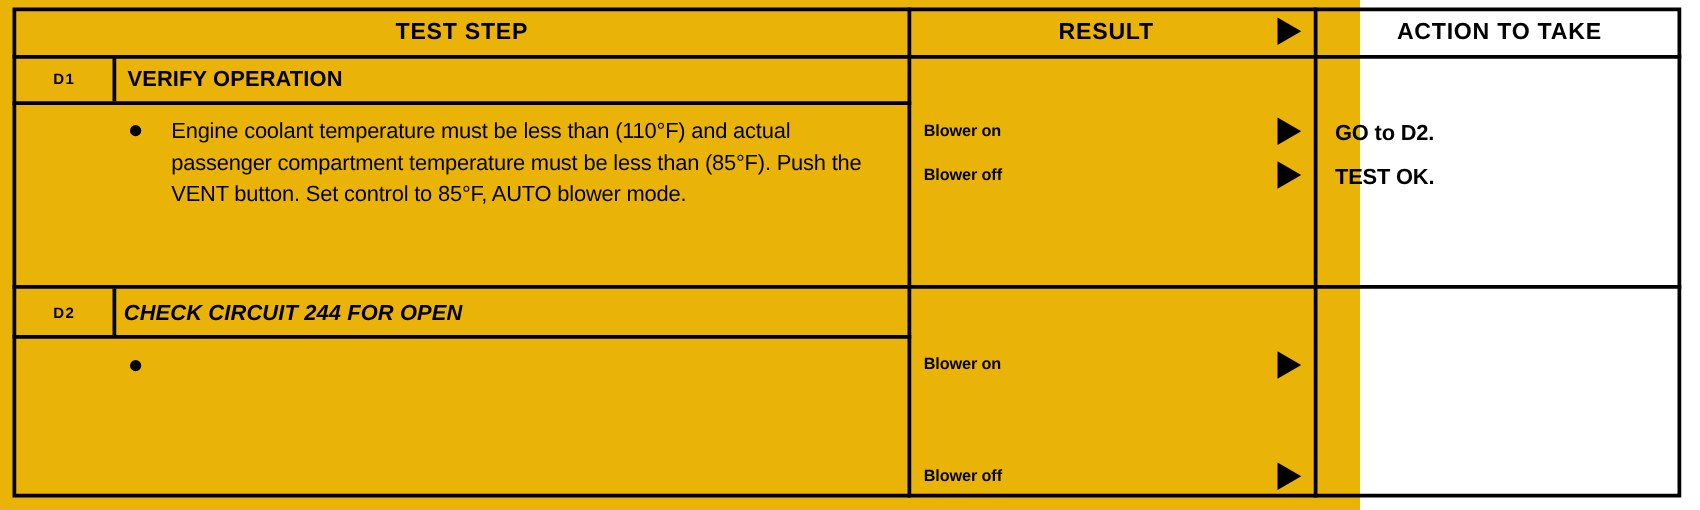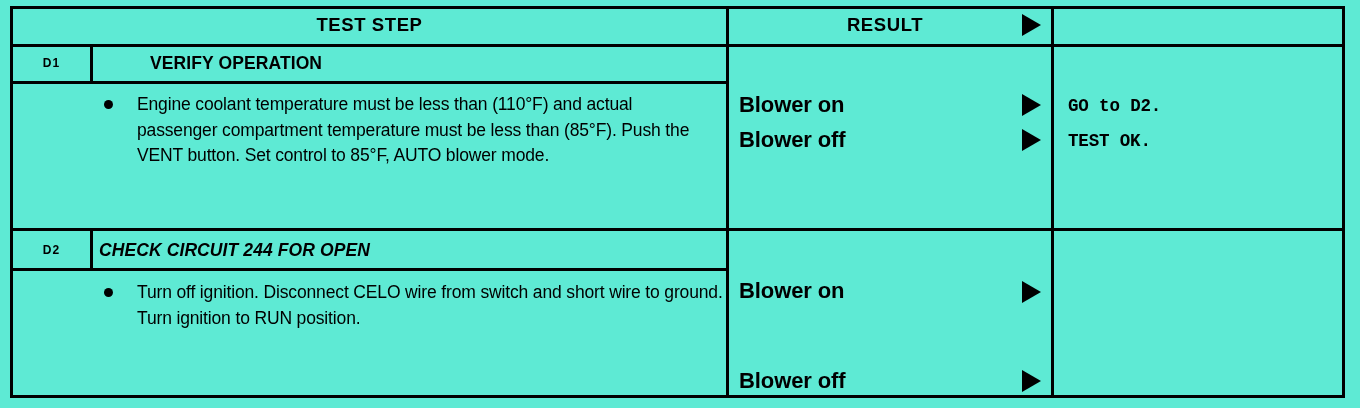--- a/index.html
+++ b/index.html
@@ -10,23 +10,23 @@
   body {
     width: 1360px;
     height: 408px;
     font-family: "Liberation Sans", sans-serif;
     color: #000000;
     overflow: hidden;
   }
 
   #sheet {
     position: relative;
-    width: 1360px;
+    width: 1088px;
     height: 408px;
-    background: #5eead4;
+    background: #eab308;
   }
 
   
   .table-frame {
     position: absolute;
     left: 10px;
     top: 6px;
     width: 1335px;
     height: 392px;
     box-sizing: border-box;
@@ -78,32 +78,31 @@
   }
   .bullet {
     position: absolute;
     width: 9px;
     height: 9px;
     border-radius: 50%;
     background: #000;
   }
   .result-text {
     position: absolute;
-    font-size: 22px;
+    font-size: 13px;
     font-weight: bold;
     line-height: 22px;
     letter-spacing: -0.1px;
   }
   .action-text {
     position: absolute;
     font-size: 17.5px;
     font-weight: bold;
     line-height: 25.5px;
     letter-spacing: -0.15px;
-    font-family: Liberation Mono, monospace;
   }
   .tri {
     position: absolute;
     width: 0;
     height: 0;
     border-top: 11px solid transparent;
     border-bottom: 11px solid transparent;
     border-left: 19px solid #000;
   }
   .bold-inline { font-weight: bold; }
@@ -130,24 +129,25 @@
   <div class="hrule" style="left:10px; top:228px; width:1335px;"></div>
 
   <div class="hrule" style="left:10px; top:268px; width:719px;"></div>
 
   <div class="hdr" style="left:13px; width:713px;">TEST STEP</div>
 
   <div class="hdr" style="left:729px; width:290px;padding-left:11px;">RESULT</div>
 
   <div class="tri" style="left:1022px; top:14px;"></div>
 
+  <div class="hdr" style="left:1054px; width:291px;">ACTION TO TAKE</div>
 
   <div class="step-id" style="left:13px; top:52px; width:77px;">D1</div>
 
-  <div class="step-title" style="left:102px; top:52px; width:620px;margin-left:48px;">VERIFY OPERATION</div>
+  <div class="step-title" style="left:102px; top:52px; width:620px;">VERIFY OPERATION</div>
 
   <div class="bullet" style="left:104px; top:100px;"></div>
 
   <div class="body-text" style="left:137px; top:92px; width:580px;">Engine coolant temperature must be less than
 (110°F) and actual passenger compartment
 temperature must be less than (85°F). Push the
 VENT button. Set control to 85°F, AUTO blower
 mode.</div>
 
   <div class="result-text" style="left:739px; top:94px; width:270px;">Blower on</div>
@@ -157,23 +157,20 @@
   <div class="result-text" style="left:739px; top:129px; width:270px;">Blower off</div>
   <div class="tri" style="left:1022px; top:129px;"></div>
   <div class="action-text" style="left:1068px; top:129px; width:270px;">TEST OK.</div>
 
   <div class="step-id" style="left:13px; top:239px; width:77px;">D2</div>
 
   <div class="step-title" style="left:99px; top:239px; width:620px;font-style:italic;">CHECK CIRCUIT 244 FOR OPEN</div>
 
   <div class="bullet" style="left:104px; top:288px;"></div>
 
-  <div class="body-text" style="left:137px; top:280px; width:590px;">Turn off ignition. Disconnect CELO wire from switch
-and short wire to ground. Turn ignition to RUN
-position.</div>
 
   <div class="result-text" style="left:739px; top:280px; width:270px;">Blower on</div>
   <div class="tri" style="left:1022px; top:281px;"></div>
 
   <div class="result-text" style="left:739px; top:370px; width:270px;">Blower off</div>
   <div class="tri" style="left:1022px; top:370px;"></div>
 
 </div>
 
 </body></html>

